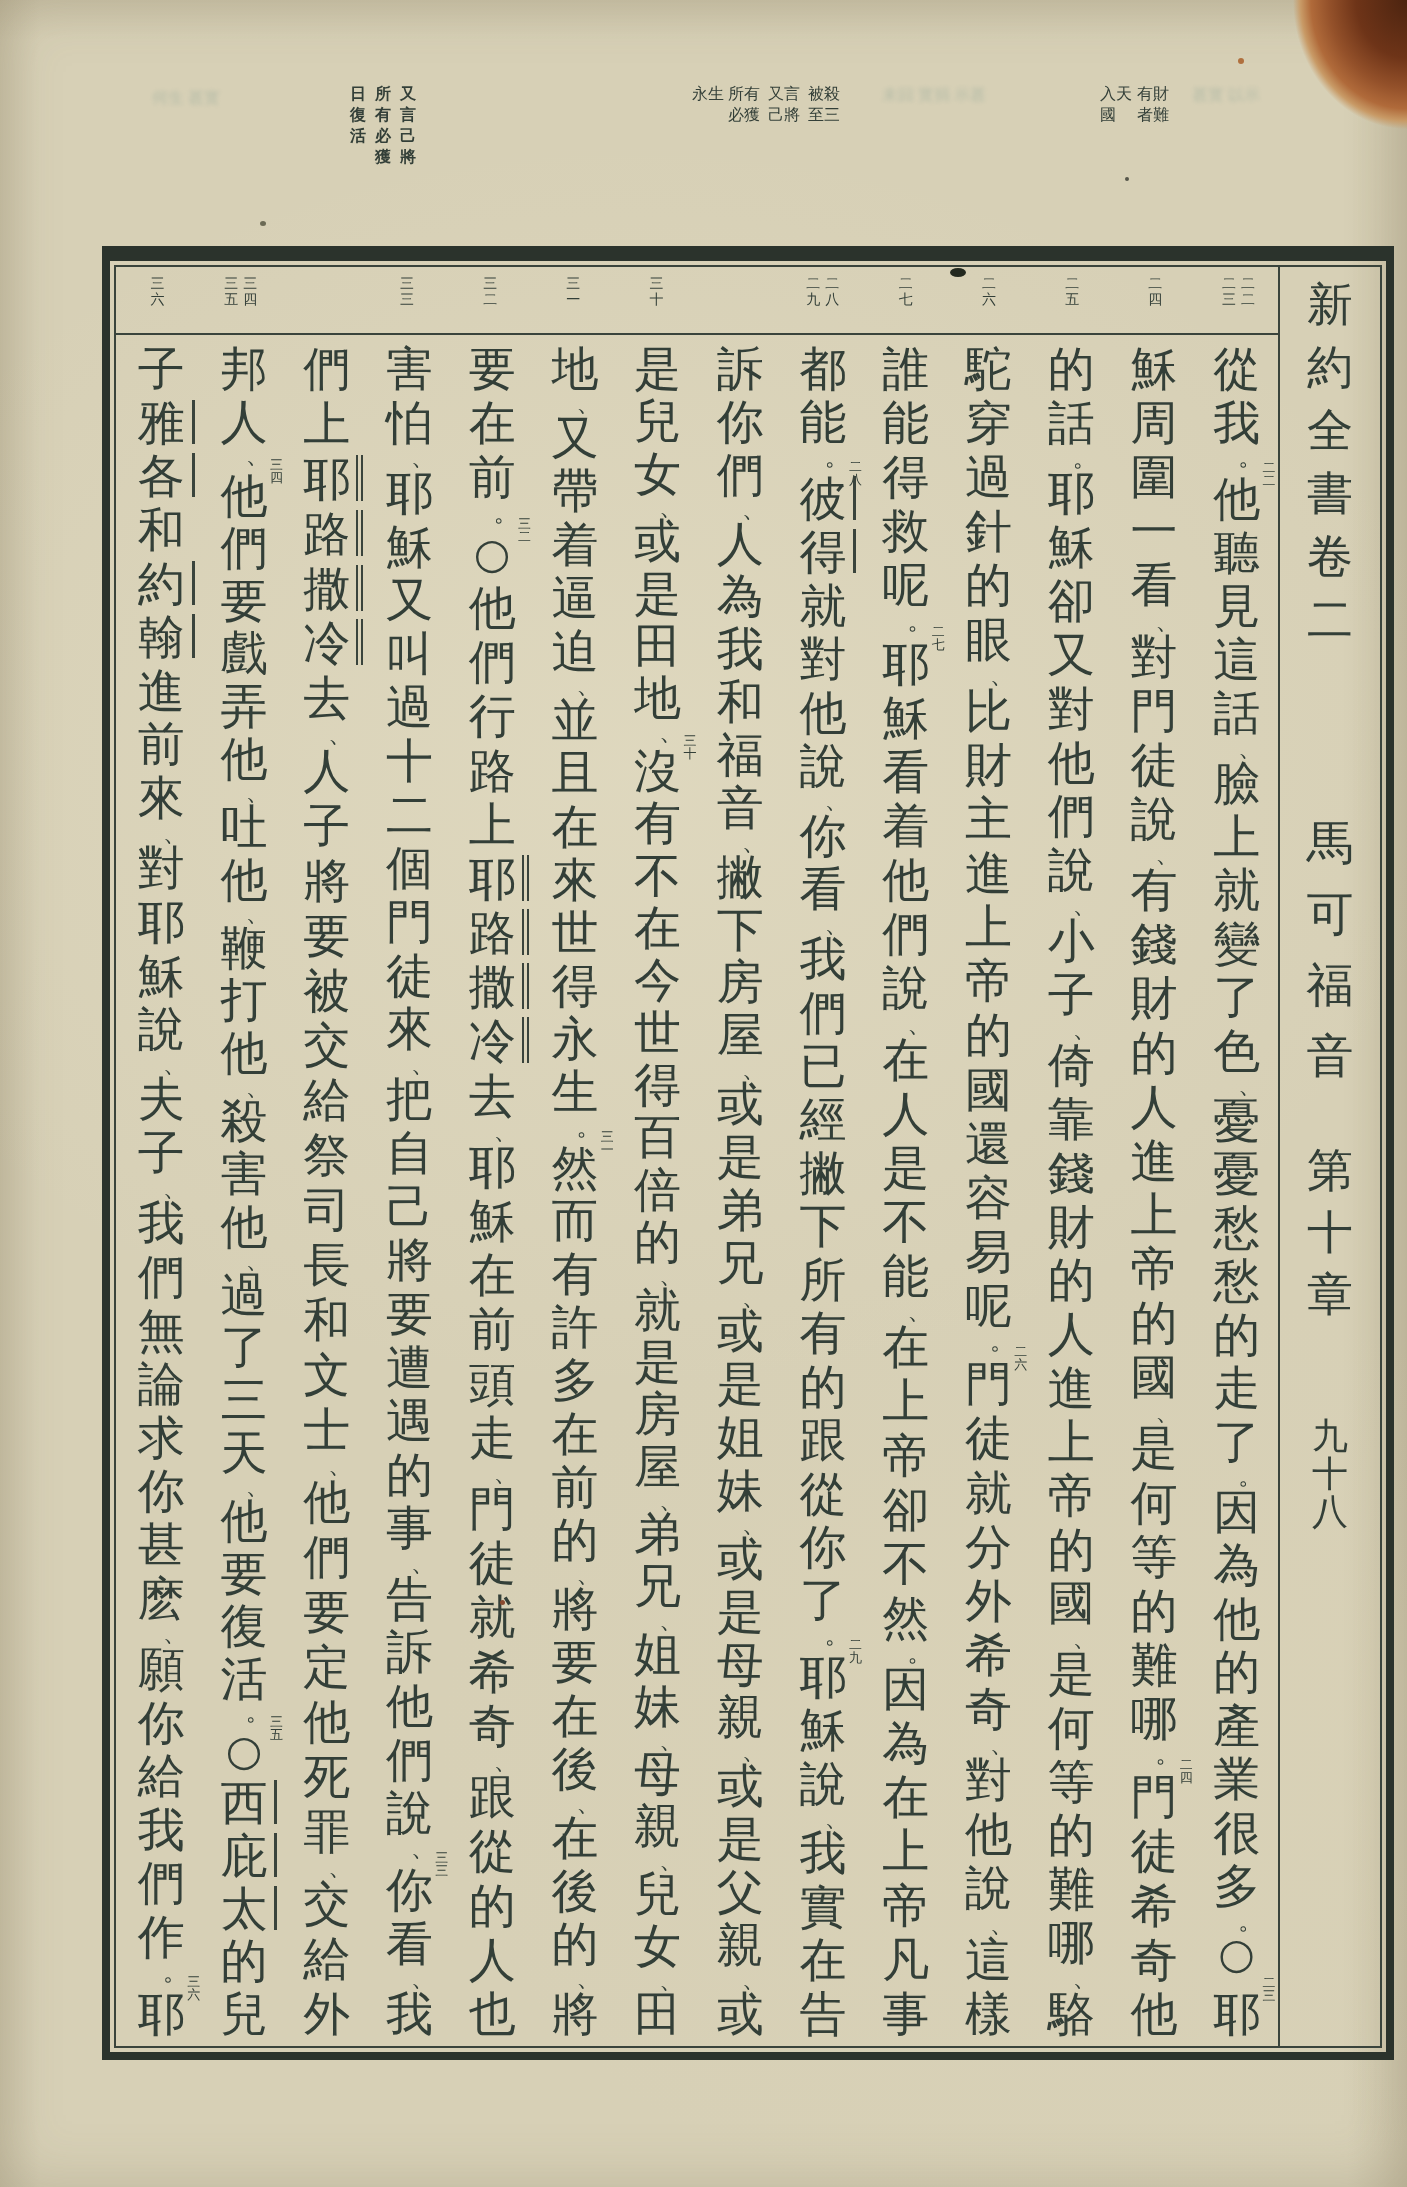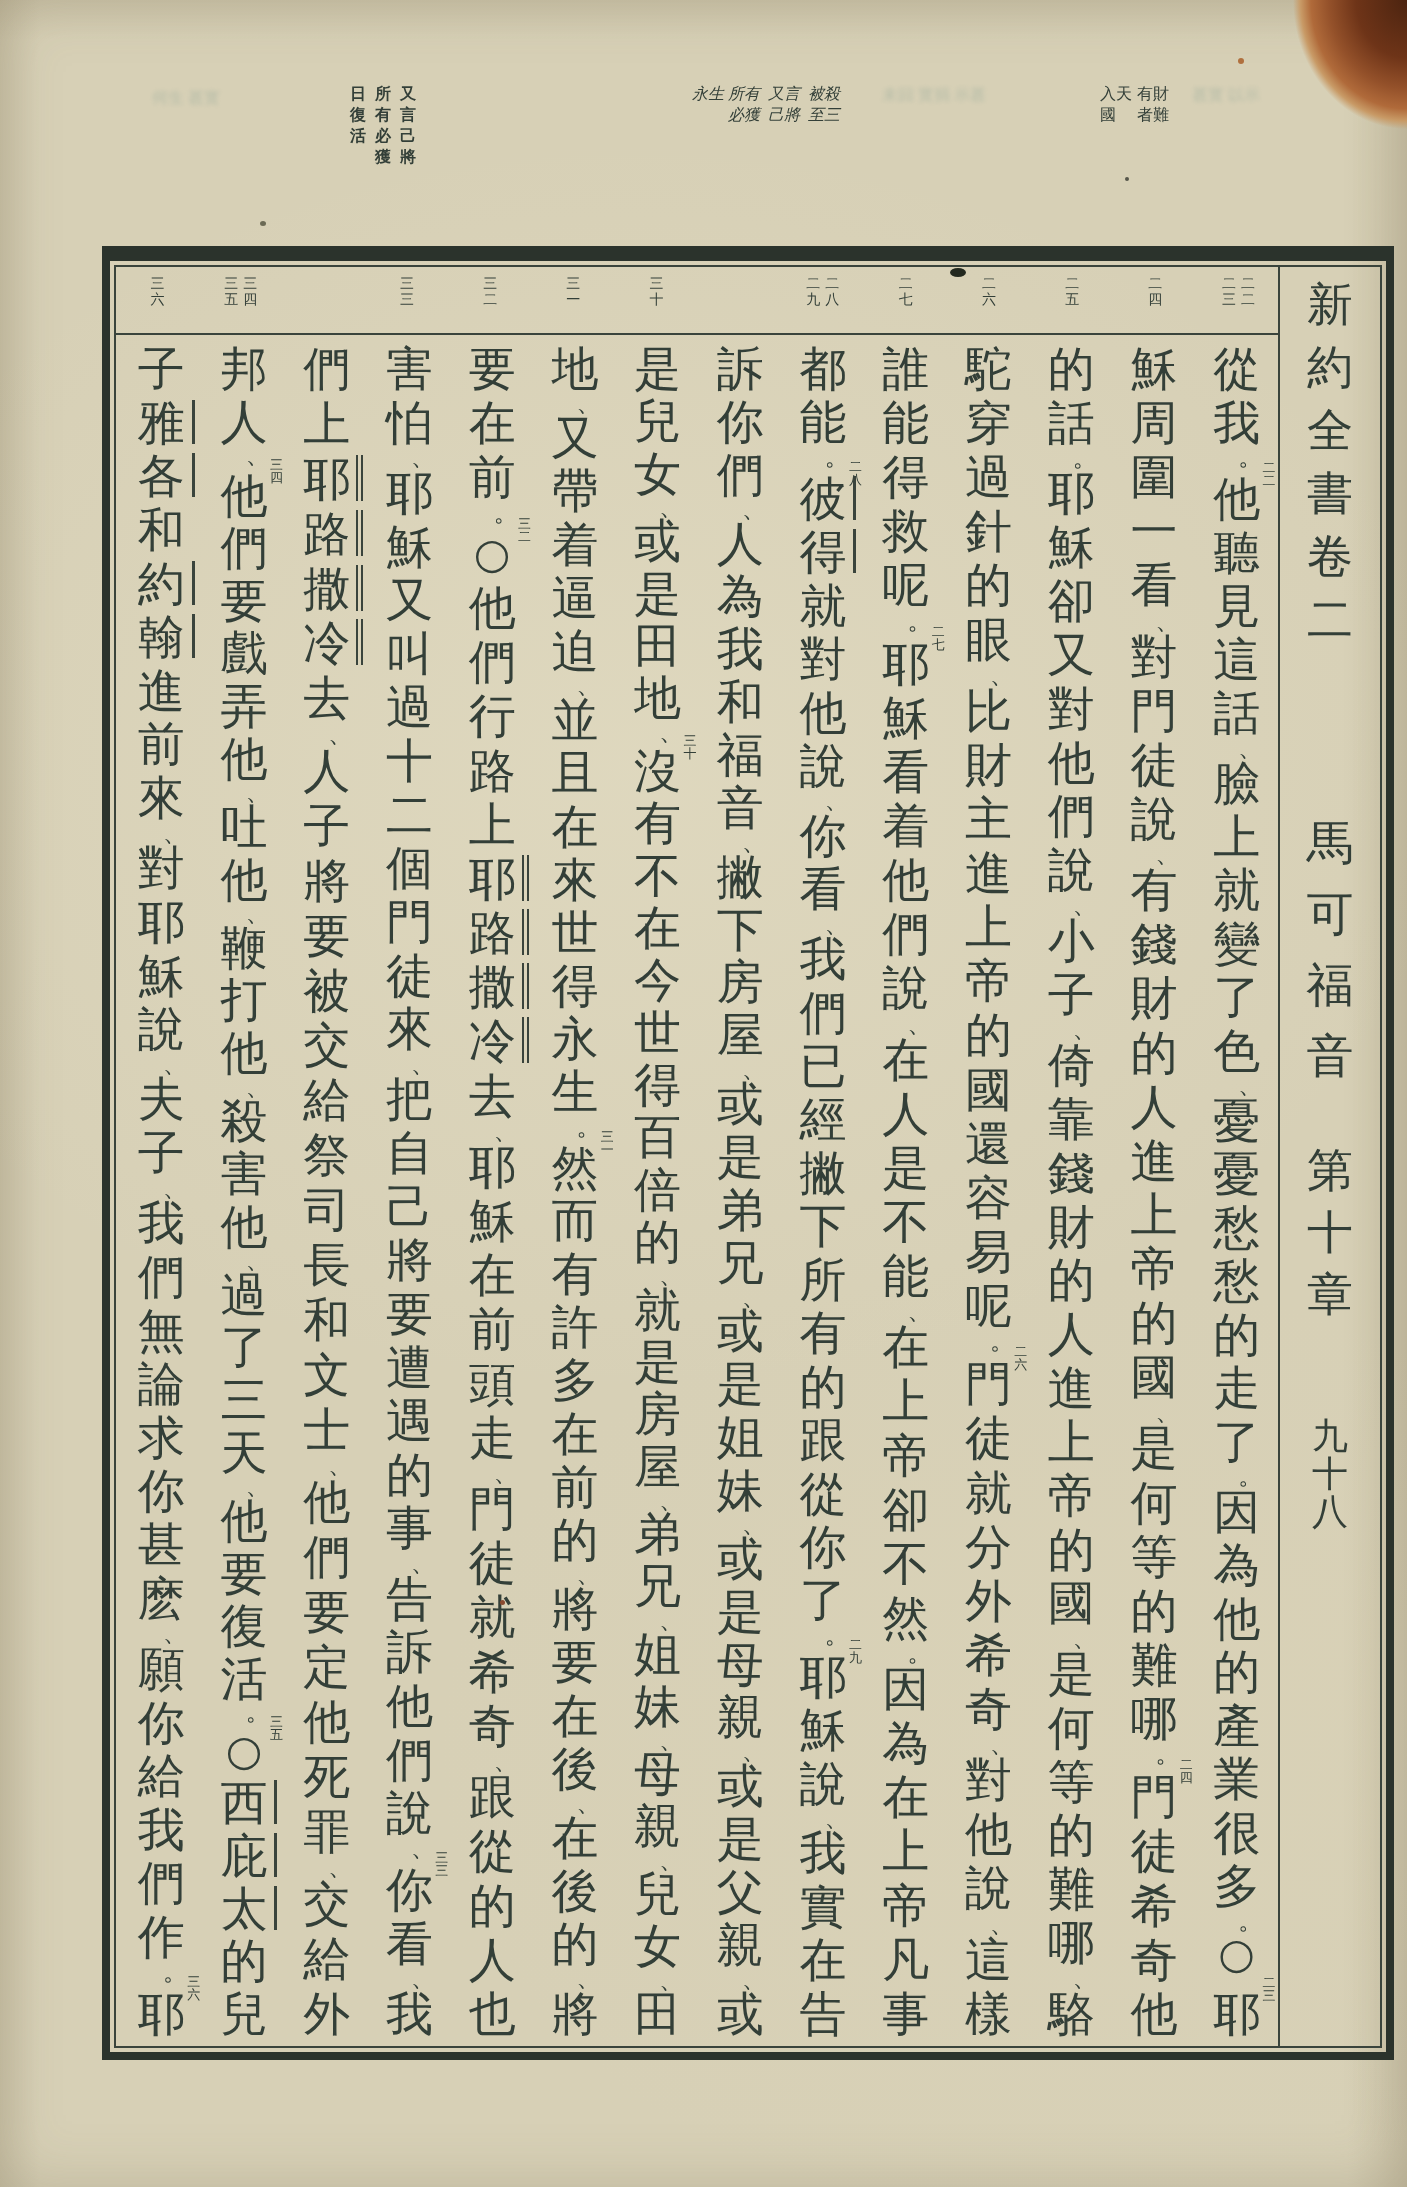--- a/index.html
+++ b/index.html
@@ -25,21 +25,21 @@
     background:radial-gradient(150px 170px at 100% 0%,
       #4c2410 0%, #6e3418 34%, #94512a 52%, #b06a3a 64%, #c89a66 71%, rgba(215,208,182,0) 76%);
     pointer-events:none;
   }
   
   .rhead{position:absolute;display:flex;flex-direction:row-reverse;}
   .rhead .vstack{display:flex;flex-direction:column;align-items:center;}
   .head-left{left:350px;top:84px;}
   .head-left .vstack{width:25px;font-weight:bold;}
   .head-middle{left:688px;top:84px;}
-  .head-middle .vstack{width:40px;font-style:italic;}
+  .head-middle .vstack{width:40px;}
   .head-right{left:1100px;top:84px;}
   .head-right .vstack{width:37px;}
   
   .ghost{position:absolute;display:flex;flex-direction:row-reverse;
     filter:blur(2px);opacity:.42;color:#87a093;pointer-events:none;}
   .ghost .vstack{display:flex;flex-direction:column;align-items:center;width:36px;}
   
   .box{
     position:absolute;left:102px;top:246px;width:1292px;height:1814px;
     border:8px solid #2b332c;border-top-width:15px;box-sizing:border-box;

